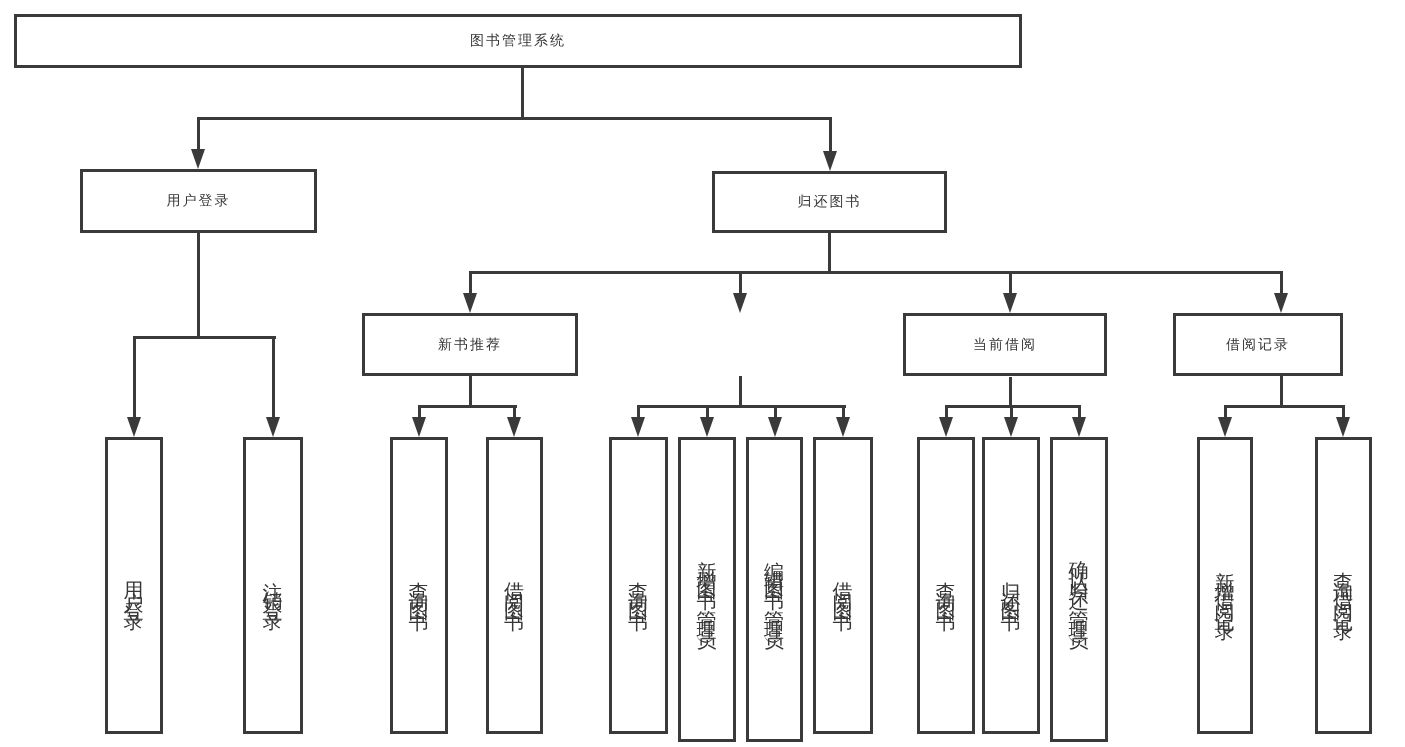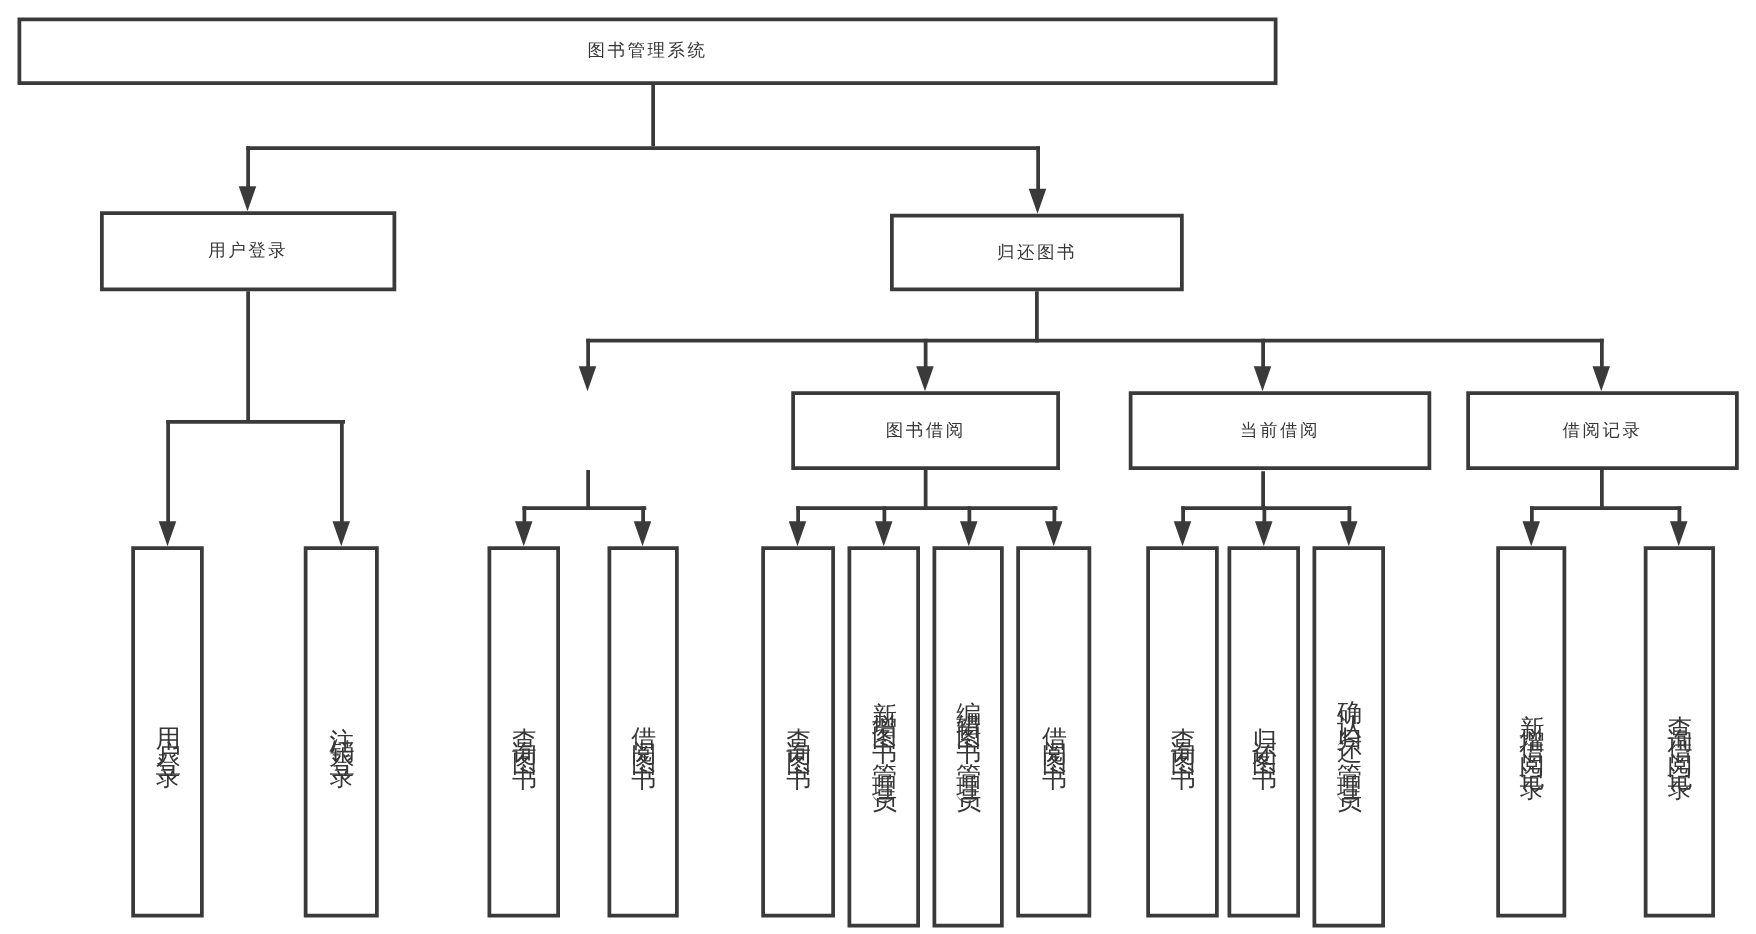--- a/index.html
+++ b/index.html
@@ -56,23 +56,23 @@
   <div class="ln" style="left:469px;top:271px;width:814px;height:3px;"></div>
   <div class="ln" style="left:469px;top:271px;width:3px;height:24px;"></div>
   <div class="ah" style="left:463px;top:293px;"></div>
   <div class="ln" style="left:739px;top:271px;width:3px;height:24px;"></div>
   <div class="ah" style="left:733px;top:293px;"></div>
   <div class="ln" style="left:1009px;top:271px;width:3px;height:24px;"></div>
   <div class="ah" style="left:1003px;top:293px;"></div>
   <div class="ln" style="left:1280px;top:271px;width:3px;height:24px;"></div>
   <div class="ah" style="left:1274px;top:293px;"></div>
 
-  <div class="box" style="left:633px;top:313px;width:215px;height:63px;">图书借阅</div>
-  <div class="box" style="left:903px;top:313px;width:242px;height:63px;">当前借阅</div>
-  <div class="box" style="left:1173px;top:313px;width:218px;height:63px;">借阅记录</div>
+  <div class="box" style="left:362px;top:313px;width:216px;height:63px;">新书推荐</div>
+  <div class="box" style="left:903px;top:313px;width:204px;height:63px;">当前借阅</div>
+  <div class="box" style="left:1173px;top:313px;width:170px;height:63px;">借阅记录</div>
 
   <div class="ln" style="left:469px;top:376px;width:3px;height:32px;"></div>
   <div class="ln" style="left:418px;top:405px;width:99px;height:3px;"></div>
   <div class="ln" style="left:418px;top:405px;width:3px;height:14px;"></div>
   <div class="ah" style="left:412px;top:417px;"></div>
   <div class="ln" style="left:513px;top:405px;width:3px;height:14px;"></div>
   <div class="ah" style="left:507px;top:417px;"></div>
 
   <div class="ln" style="left:739px;top:376px;width:3px;height:32px;"></div>
   <div class="ln" style="left:637px;top:405px;width:209px;height:3px;"></div>

